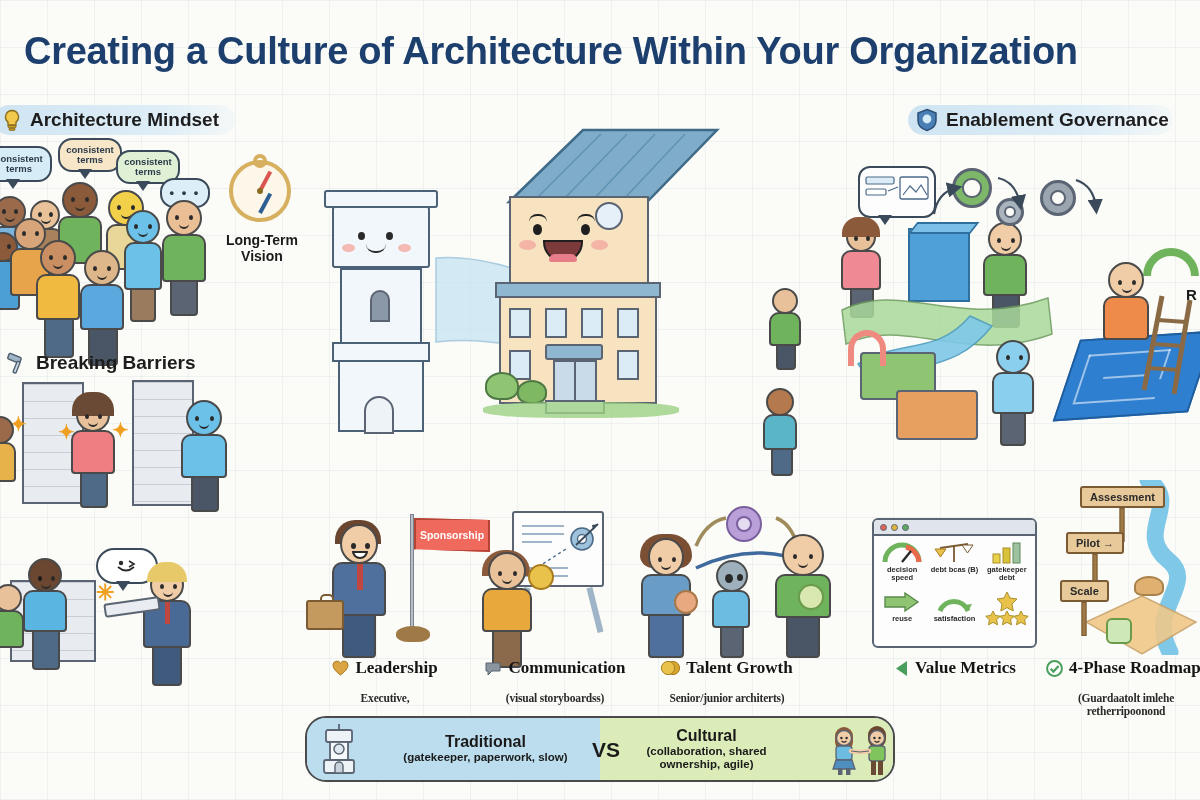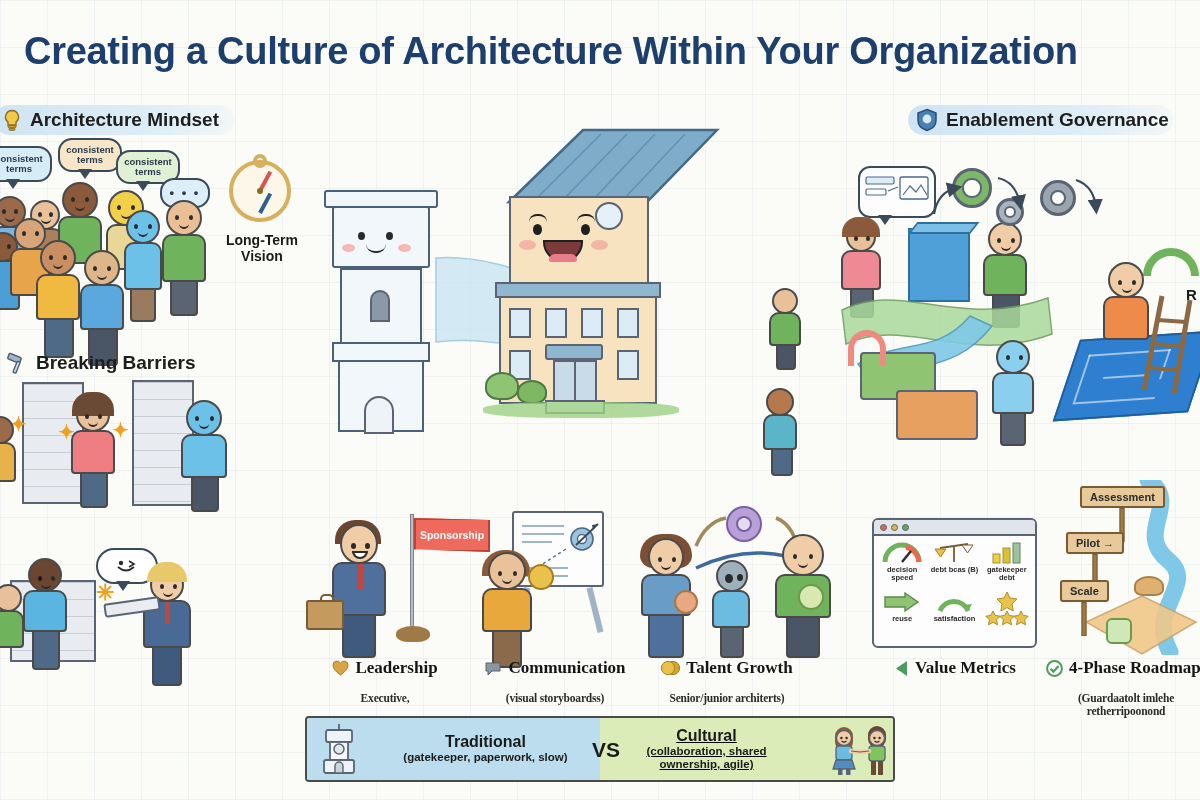--- a/index.html
+++ b/index.html
@@ -63,27 +63,27 @@
     margin-top: 14px;
     font-size: 11.5px; font-weight: bold; color: #2a2a2a;
     line-height: 1.15;
     letter-spacing: -0.2px;
   }
   
   #vs-banner {
     position: absolute; left: 305px; top: 716px;
     width: 590px; height: 66px;
     border: 2px solid #4a4a4a;
-    border-radius: 4px;
+    border-radius: 21px;
     display: flex; overflow: hidden;
     background: #bcddee;
   }
   .vs-half { display: flex; align-items: center; height: 100%; }
   .vs-left { width: 50%; background: #bcddee; padding-left: 10px; gap: 10px; }
-  .vs-right { width: 50%; background: #dbecb8; gap: 14px; justify-content: flex-end; text-decoration: underline;}
+  .vs-right { width: 50%; background: #dbecb8; gap: 14px; justify-content: flex-end;}
   .vs-title { font-size: 16px; font-weight: bold; color: #1a1a1a; }
   .vs-sub { font-size: 11.5px; font-weight: bold; color: #1a1a1a; line-height: 1.15; }
   #vs-word {
     position: absolute; left: 592px; top: 738px;
     font-size: 21px; font-weight: bold; color: #1a1a1a;
     z-index: 5;
   }
   
   .bubble {
     position: absolute;

